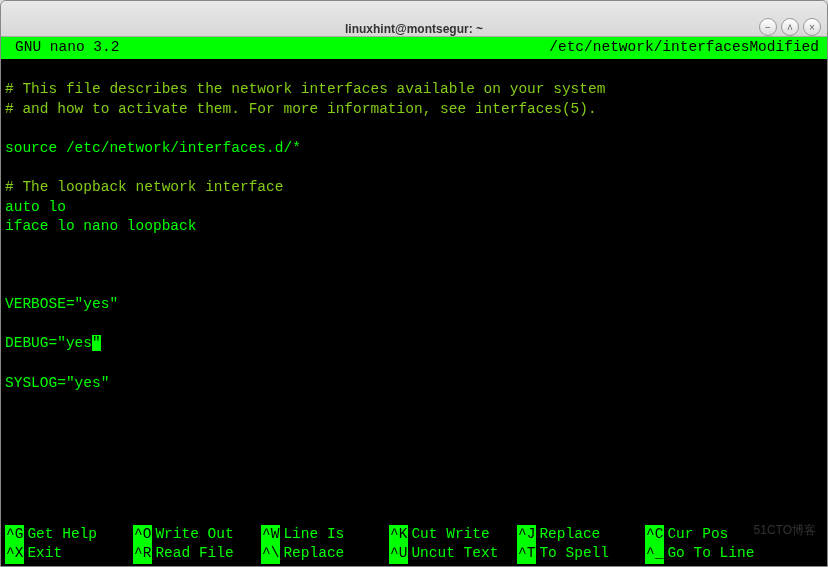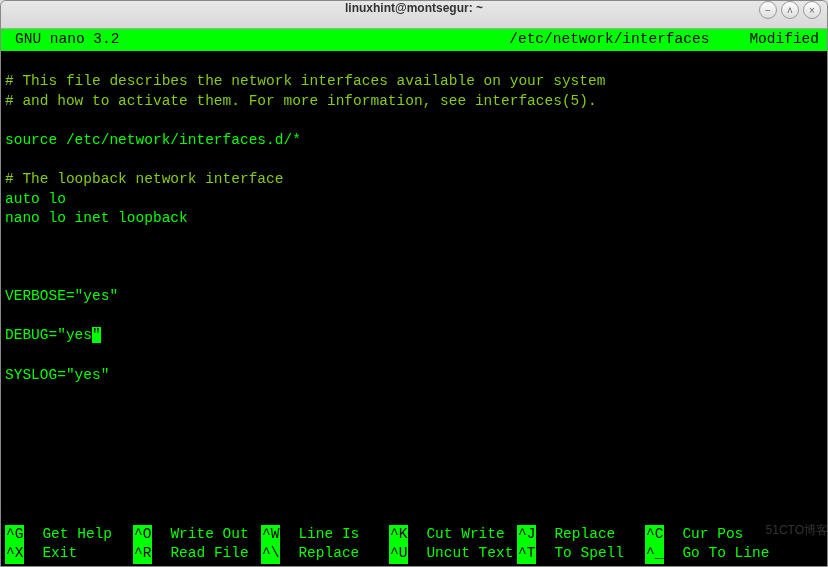--- a/index.html
+++ b/index.html
@@ -17,25 +17,25 @@
     .window {
       width: 828px;
       height: 567px;
       background: #f0f0f0;
       border: 1px solid #888;
       border-radius: 6px 6px 0 0;
       display: flex;
       flex-direction: column;
     }
     .titlebar {
-      height: 28px;
+      height: 36px;
       background: linear-gradient(to bottom, #e8e8e8, #d8d8d8);
       border-bottom: 1px solid #aaa;
       display: flex;
-      align-items: flex-start;
+      align-items: flex-end;
       justify-content: center;
       position: relative;
       border-radius: 6px 6px 0 0;
     }
     .window-title {
       font-size: 12px;
       color: #333;
       font-weight: bold;
     }
     .window-controls {
@@ -67,21 +67,20 @@
       display: flex;
       flex-direction: column;
       overflow: hidden;
     }
     .nano-header {
       background: #00ff00;
       color: #000;
       display: flex;
       padding: 1px 4px;
       font-weight: normal;
-      gap: 40px;
     }
     .nano-header-left {
       flex: 0 0 auto;
       padding-left: 10px;
     }
     .nano-header-center {
       flex: 1;
       text-align: right;
     }
     .nano-header-right {
@@ -116,25 +115,25 @@
       display: inline-flex;
       flex: 0 0 auto;
     }
     .key {
       background: #00ff00;
       color: #000;
       padding: 0 1px;
     }
     .key-label {
       color: #00ff00;
-      padding-left: 18px;
+      padding-left: 3px;
     }
     .watermark {
       position: absolute;
-      right: 0;
+      right: 12px;
       bottom: 28px;
       color: rgba(200,200,200,0.25);
       font-size: 12px;
       font-family: sans-serif;
       pointer-events: none;
     }
   </style>
 </head>
 <body>
 
@@ -156,21 +155,21 @@
     </div>
 
     <div class="editor-body"><span> </span>
 <span class="comment"># This file describes the network interfaces available on your system</span>
 <span class="comment"># and how to activate them. For more information, see interfaces(5).</span>
 <span></span>
 <span class="normal">source /etc/network/interfaces.d/*</span>
 <span></span>
 <span class="comment"># The loopback network interface</span>
 <span class="normal">auto lo</span>
-<span class="normal">nano lo inet loopback</span>
+<span class="normal">iface lo nano loopback</span>
 <span></span>
 <span></span>
 <span></span>
 <span class="normal">VERBOSE="yes"</span>
 <span></span>
 <span class="normal"><span>DEBUG="yes</span><span class="cursor">"</span></span>
 <span></span>
 <span class="normal">SYSLOG="yes"</span>
 <span></span>
 <span></span>

